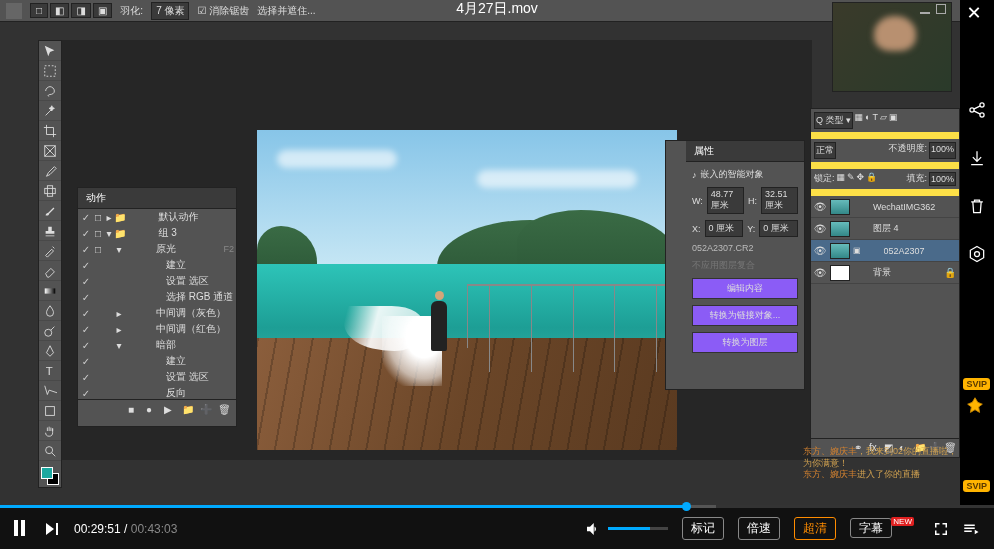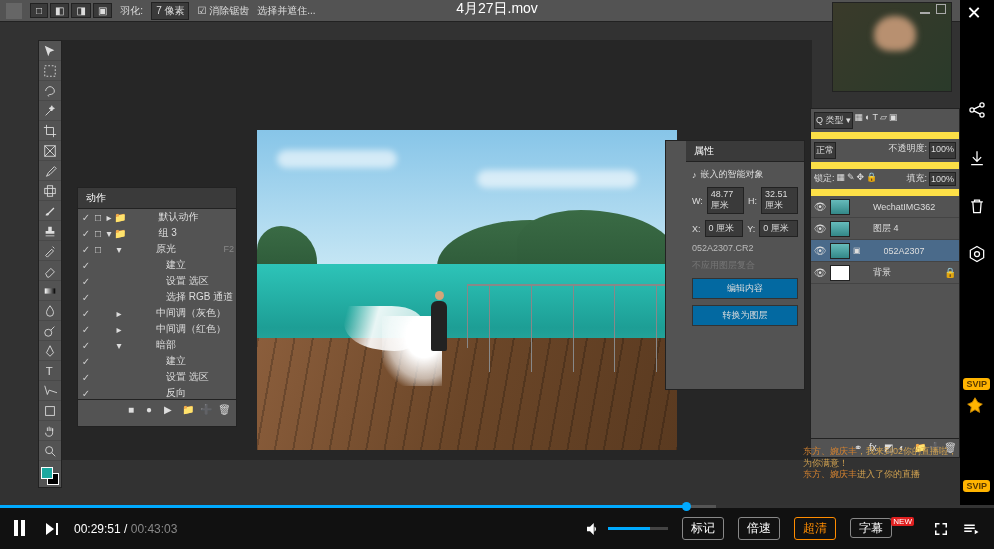--- a/index.html
+++ b/index.html
@@ -71,21 +71,21 @@
 .action-row .lbl { flex: 1; white-space: nowrap; overflow: hidden; padding-left: 32px; }
 .action-row .key { color: #888; font-size: 9px; }
 .panel-foot { display: flex; justify-content: flex-end; gap: 4px; padding: 4px; border-top: 1px solid #222; }
 .panel-foot span { width: 14px; height: 14px; display: inline-block; cursor: pointer; }
 
 
 .props-panel { left: 665px; top: 140px; width: 140px; height: 250px; padding-left: 20px; }
 .props-body { padding: 6px; display: flex; flex-direction: column; gap: 6px; font-size: 9px; }
 .props-row { display: flex; gap: 4px; align-items: center; }
 .props-row .field { background: #3a3a3a; padding: 1px 3px; border: 1px solid #222; flex: 1; }
-.btn { background: #0369a1; border: 1px solid #333; padding: 3px 6px; text-align: center; cursor: pointer; font-size: 9px; }
+.btn { background: #8b5cf6; border: 1px solid #333; padding: 3px 6px; text-align: center; cursor: pointer; font-size: 9px; }
 
 
 .layers-panel { right: 0; top: 108px; width: 150px; height: 350px; }
 .layers-opts { padding: 3px; display: flex; gap: 2px; flex-wrap: wrap; font-size: 9px; border-bottom: 7px solid #fde047; }
 .layers-opts select, .layers-opts .sel-box { background: #3a3a3a; border: 1px solid #222; color: #ddd; font-size: 9px; padding: 1px; }
 .layers-body .layer-row { display: flex; align-items: center; height: 22px; border-bottom: 1px solid #444; cursor: pointer; padding: 0 2px; gap: 3px; }
 .layer-row.sel { background: #4a6a8a; }
 .layer-row .eye { width: 14px; text-align: center; }
 .layer-row .thumb { width: 20px; height: 16px; background: linear-gradient(#6bb,#388); border: 1px solid #222; }
 .layer-row .thumb.white { background: #fff; }
@@ -432,20 +432,21 @@
       </div>
       <div class="props-row">
         <span>X:</span>
           <span class="field">0 厘米</span>
         <span>Y:</span>
           <span class="field">0 厘米</span>
       </div>
       <div style="color:#bbb">052A2307.CR2</div>
       <div style="color:#777">不应用图层复合</div>
       <div class="btn">编辑内容</div>
+      <div class="btn">转换为链接对象...</div>
       <div class="btn">转换为图层</div>
     </div>
   </div>
 
   <div class="panel layers-panel">
     <div class="layers-opts">
       <span class="sel-box"><span>Q 类型</span> ▾</span>
       <span>▦</span>
       <span>◐</span>
       <span>T</span>

